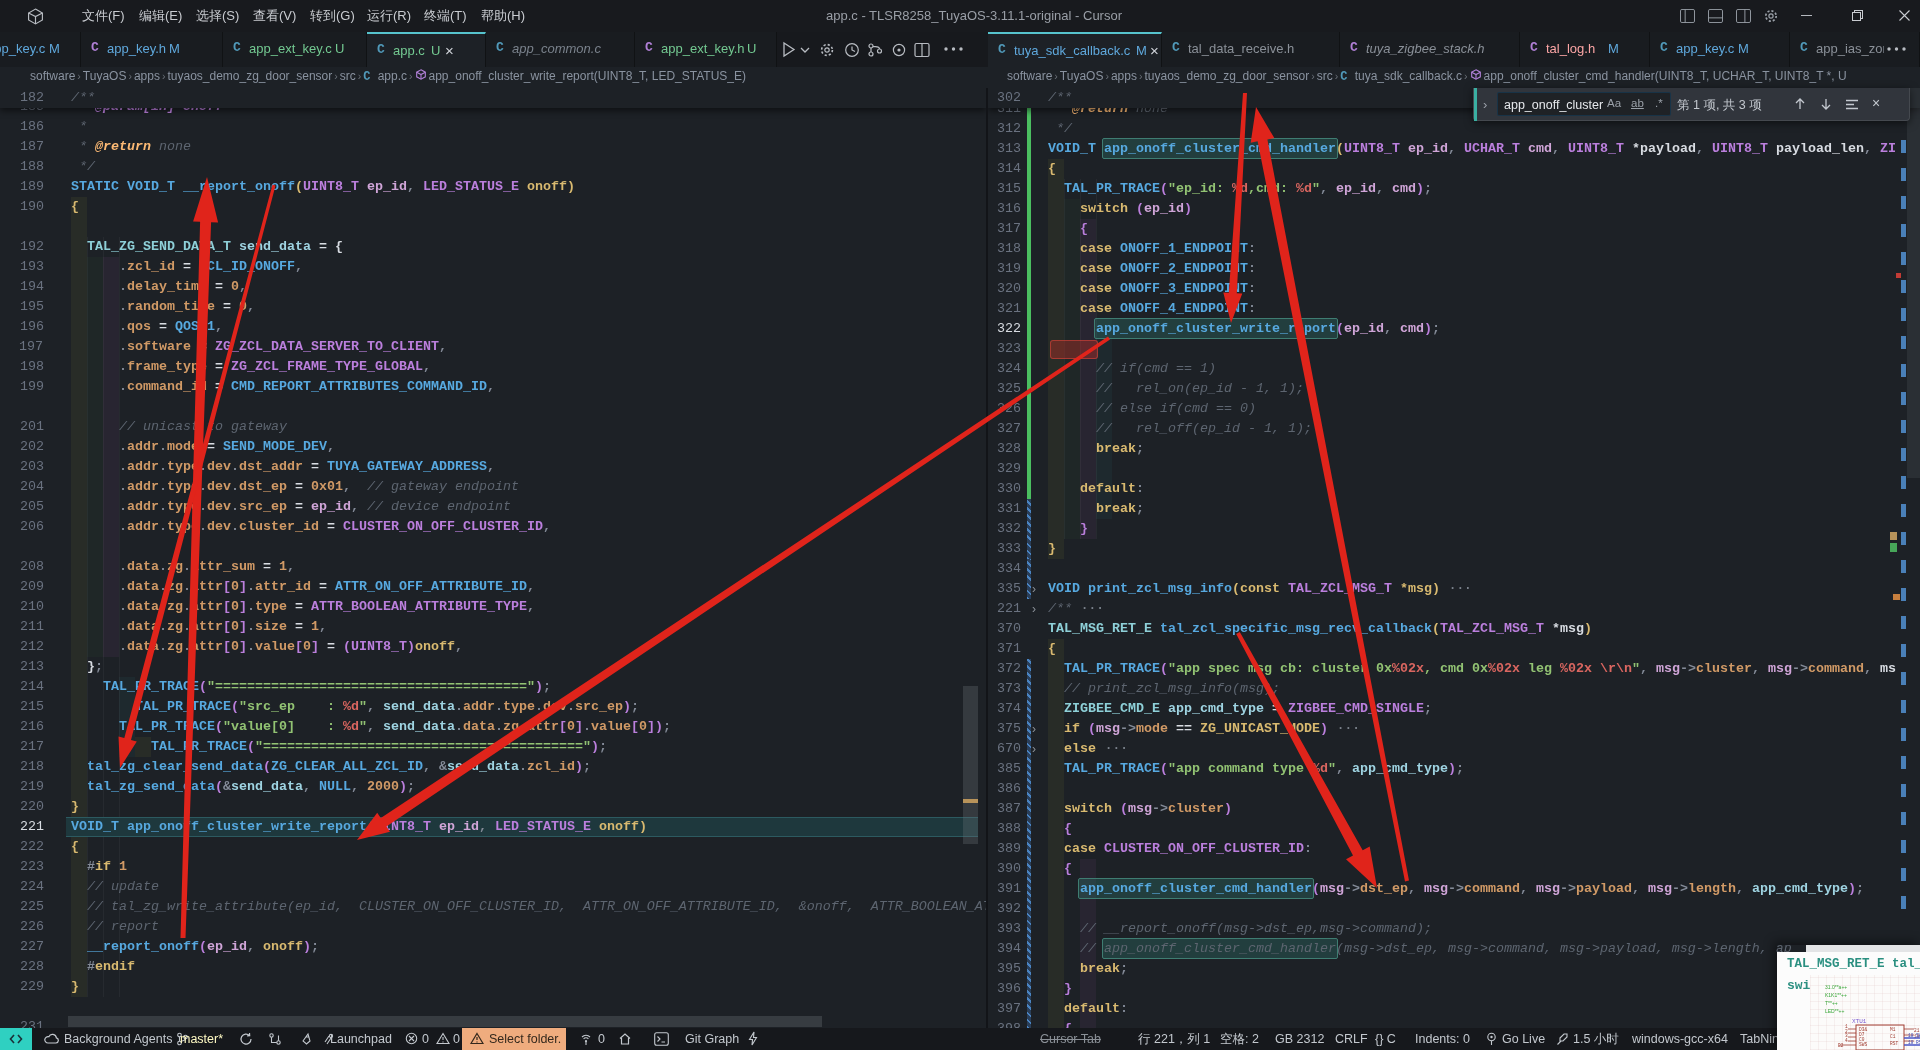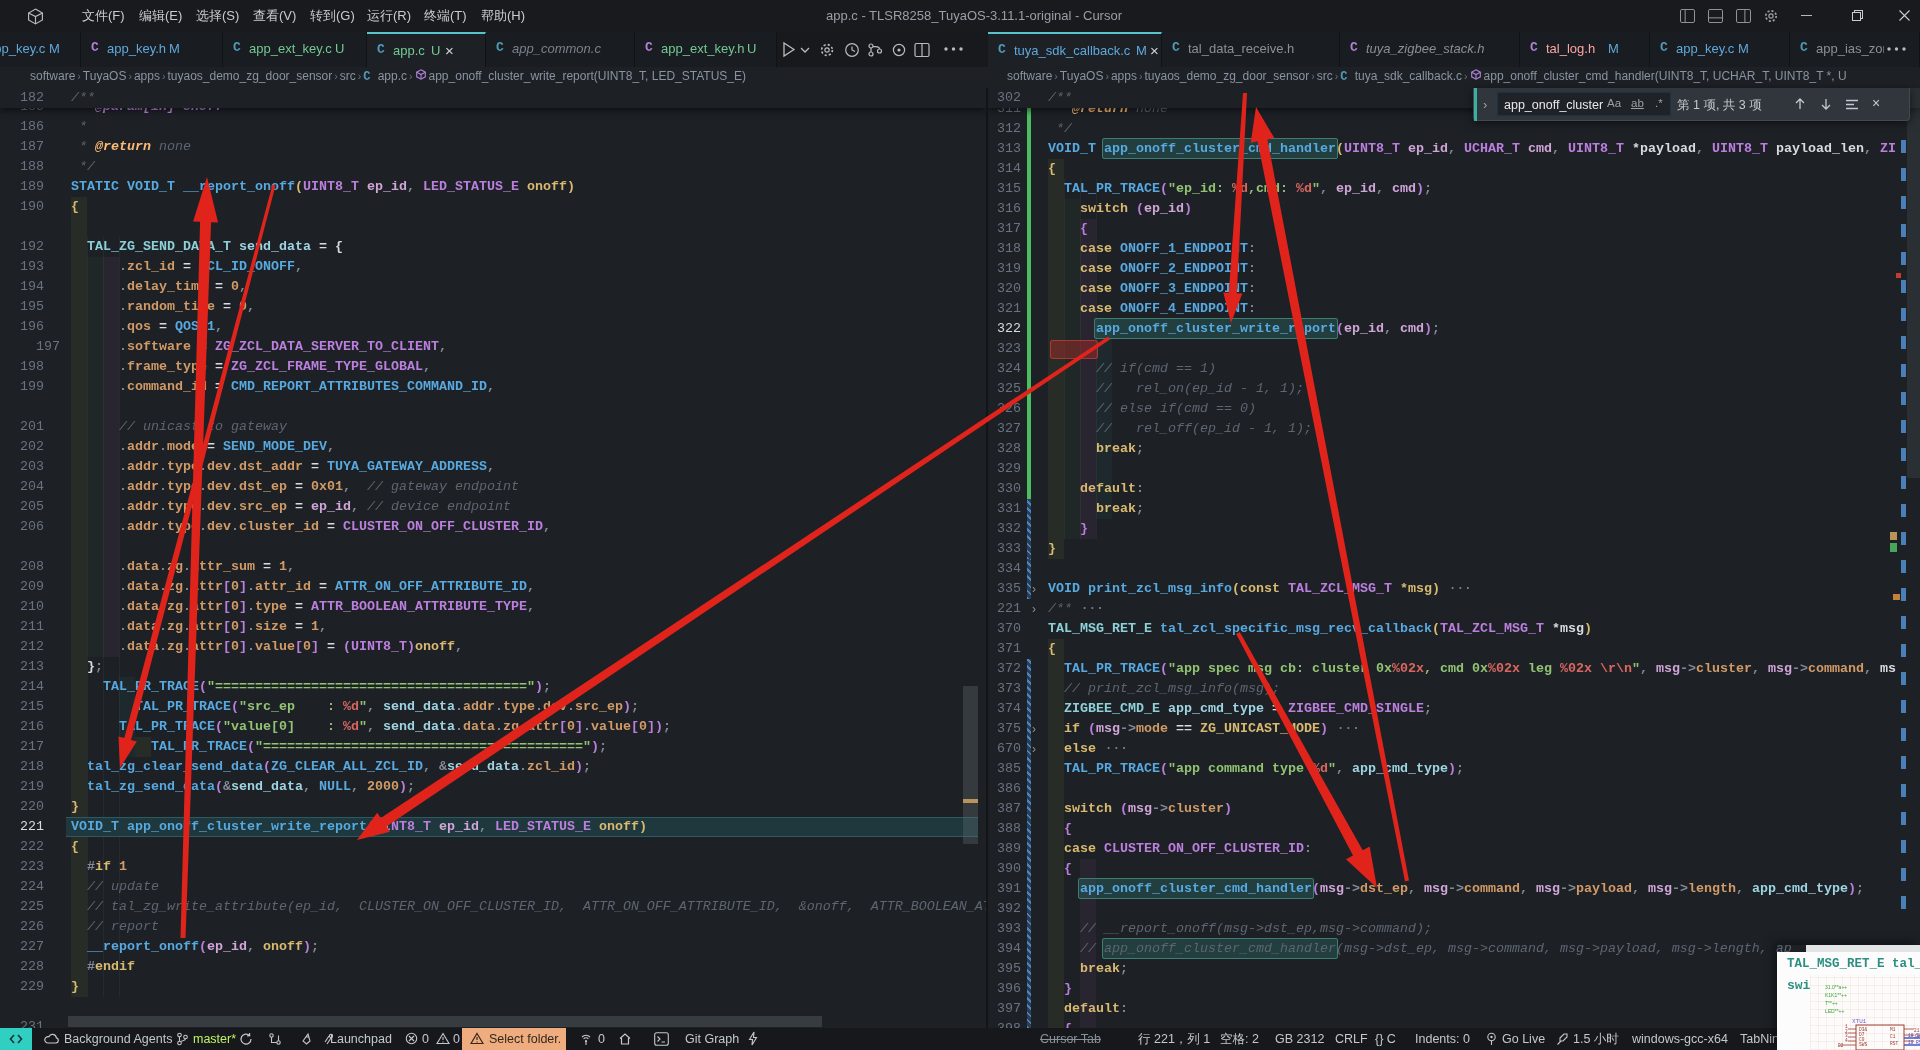--- a/index.html
+++ b/index.html
@@ -214,21 +214,21 @@
 <div class="num" style="left:4px;top:237px">192</div>
 <div class="row" style="left:119px;top:257px;"><span class="g">.</span><span class="o">zcl_id</span><span class="w"> = </span><span class="b">ZCL_ID_ONOFF</span><span class="g">,</span></div>
 <div class="num" style="left:4px;top:257px">193</div>
 <div class="row" style="left:119px;top:277px;"><span class="g">.</span><span class="o">delay_time</span><span class="w"> = </span><span class="o">0</span><span class="g">,</span></div>
 <div class="num" style="left:4px;top:277px">194</div>
 <div class="row" style="left:119px;top:297px;"><span class="g">.</span><span class="o">random_time</span><span class="w"> = </span><span class="o">0</span><span class="g">,</span></div>
 <div class="num" style="left:4px;top:297px">195</div>
 <div class="row" style="left:119px;top:317px;"><span class="g">.</span><span class="o">qos</span><span class="w"> = </span><span class="b">QOS_1</span><span class="g">,</span></div>
 <div class="num" style="left:4px;top:317px">196</div>
 <div class="row" style="left:119px;top:337px;"><span class="g">.</span><span class="o">software</span><span class="w"> = </span><span class="p">ZG_ZCL_DATA_SERVER_TO_CLIENT</span><span class="g">,</span></div>
-<div class="num" style="left:20px;top:337px">197</div>
+<div class="num" style="left:3px;top:337px">197</div>
 <div class="row" style="left:119px;top:357px;"><span class="g">.</span><span class="o">frame_type</span><span class="w"> = </span><span class="p">ZG_ZCL_FRAME_TYPE_GLOBAL</span><span class="g">,</span></div>
 <div class="num" style="left:4px;top:357px">198</div>
 <div class="row" style="left:119px;top:377px;"><span class="g">.</span><span class="o">command_id</span><span class="w"> = </span><span class="b">CMD_REPORT_ATTRIBUTES_COMMAND_ID</span><span class="g">,</span></div>
 <div class="num" style="left:4px;top:377px">199</div>
 <div class="row" style="left:119px;top:417px;"><span class="c">// unicast to gateway</span></div>
 <div class="num" style="left:4px;top:417px">201</div>
 <div class="row" style="left:119px;top:437px;"><span class="g">.</span><span class="o">addr</span><span class="g">.</span><span class="o">mode</span><span class="w"> = </span><span class="b">SEND_MODE_DEV</span><span class="g">,</span></div>
 <div class="num" style="left:4px;top:437px">202</div>
 <div class="row" style="left:119px;top:457px;"><span class="g">.</span><span class="o">addr</span><span class="g">.</span><span class="o">type</span><span class="g">.</span><span class="o">dev</span><span class="g">.</span><span class="o">dst_addr</span><span class="w"> = </span><span class="b">TUYA_GATEWAY_ADDRESS</span><span class="g">,</span></div>
 <div class="num" style="left:4px;top:457px">203</div>
@@ -471,21 +471,21 @@
 <svg class="abs" style="left:44px;top:5px" width="15" height="12" viewBox="0 0 15 12">
         <path d="M4 10 a3.2 3.2 0 1 1 0.8-6.3 a4 4 0 0 1 7.6 1.2 a2.6 2.6 0 0 1-0.4 5.1 Z" fill="none" stroke="#c3c8ce" stroke-width="1.2"></path>
       </svg>
 <div class="it" style="left:64px;color:#c3c8ce;">Background Agents</div>
 <svg class="abs" style="left:176px;top:4px" width="13" height="14" viewBox="0 0 13 14">
         <circle cx="3.5" cy="3" r="1.8" fill="none" stroke="#c3c8ce" stroke-width="1.1"></circle>
         <circle cx="3.5" cy="11" r="1.8" fill="none" stroke="#c3c8ce" stroke-width="1.1"></circle>
         <circle cx="9.5" cy="5" r="1.8" fill="none" stroke="#c3c8ce" stroke-width="1.1"></circle>
         <path d="M3.5 4.8 L3.5 9.2 M9.5 6.8 C9.5 9,6 8.4,4.8 9.6" fill="none" stroke="#c3c8ce" stroke-width="1.1"></path>
       </svg>
-<div class="it" style="left:193px;color:#bef264;">master*</div>
+<div class="it" style="left:180px;color:#fef9c3;">master*</div>
 <svg class="abs" style="left:239px;top:4px" width="14" height="14" viewBox="0 0 14 14">
         <path d="M12 7 a5 5 0 1 1-1.5-3.5 M10.5 1 L10.7 3.6 L8.1 3.8" fill="none" stroke="#c3c8ce" stroke-width="1.2"></path>
       </svg>
 <svg class="abs" style="left:268px;top:4px" width="14" height="14" viewBox="0 0 14 14">
         <circle cx="3.5" cy="3.5" r="1.7" fill="none" stroke="#c3c8ce" stroke-width="1.1"></circle>
         <circle cx="10.5" cy="10.5" r="1.7" fill="none" stroke="#c3c8ce" stroke-width="1.1"></circle>
         <path d="M3.5 5.2 L3.5 10.5 L8.8 10.5 M10.5 3.5 L10.5 8.8" fill="none" stroke="#c3c8ce" stroke-width="1.1"></path>
       </svg>
 <svg class="abs" style="left:301px;top:4px" width="38" height="14" viewBox="0 0 38 14">
         <path d="M2 9 L7 2 L9 9 L5.5 12 Z M5 5 l3 0" fill="none" stroke="#c3c8ce" stroke-width="1.1"></path>

